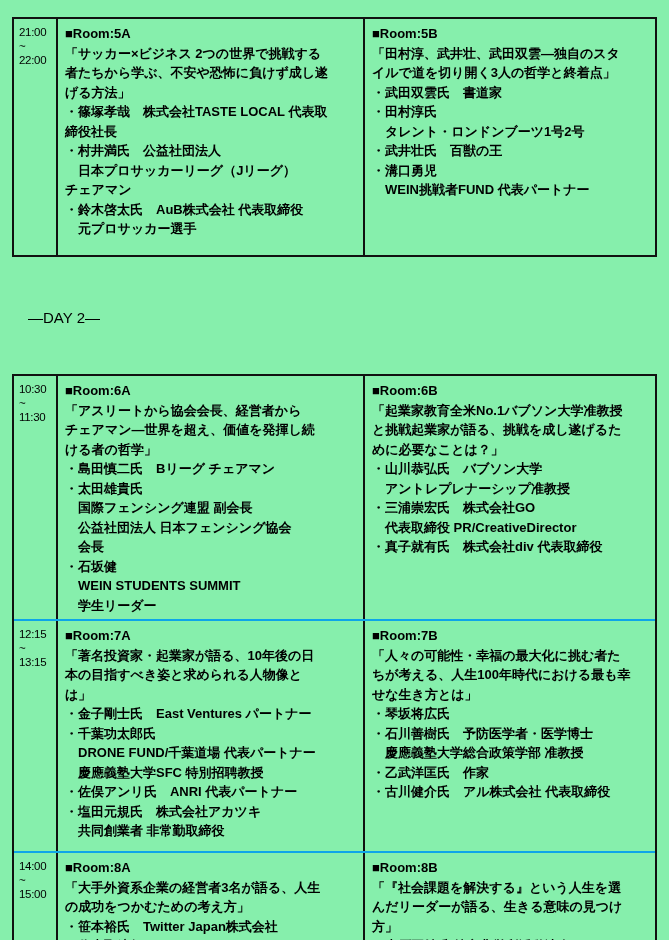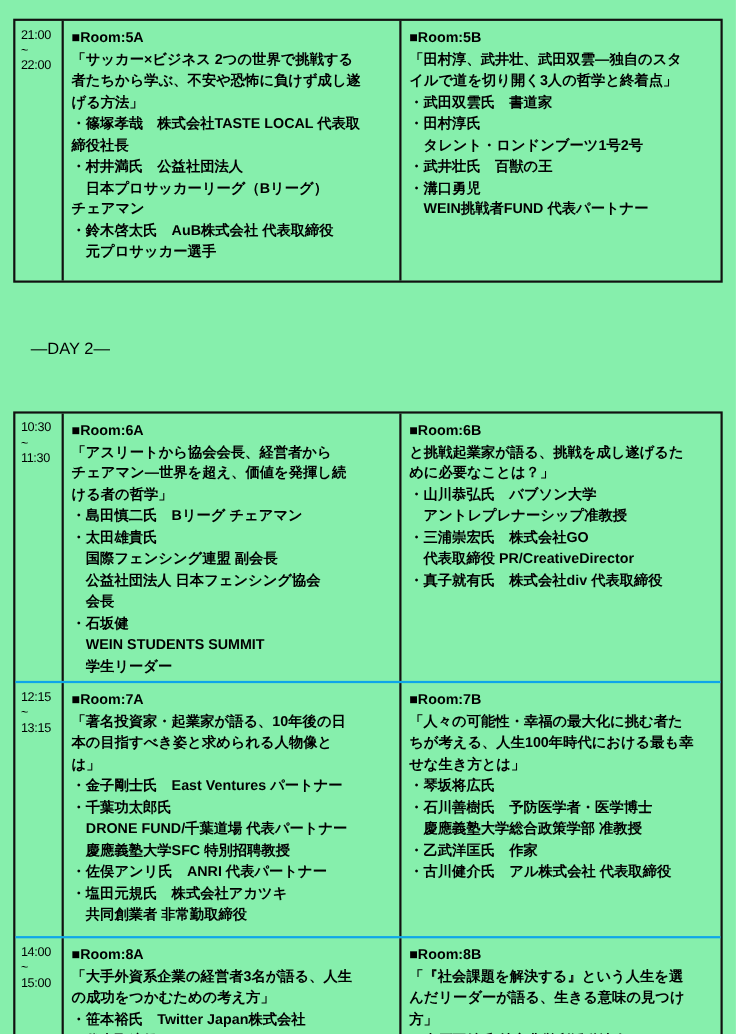--- a/index.html
+++ b/index.html
@@ -80,21 +80,21 @@
           <div class="time-line">22:00</div>
         </div>
         <div class="t-cell cell-a">
           <div class="s-line">■Room:5A</div>
           <div class="s-line">「サッカー×ビジネス 2つの世界で挑戦する</div>
           <div class="s-line">者たちから学ぶ、不安や恐怖に負けず成し遂</div>
           <div class="s-line">げる方法」</div>
           <div class="s-line">・篠塚孝哉　株式会社TASTE LOCAL 代表取</div>
           <div class="s-line">締役社長</div>
           <div class="s-line">・村井満氏　公益社団法人</div>
-          <div class="s-line">　日本プロサッカーリーグ（Bリーグ）</div>
+          <div class="s-line">　日本プロサッカーリーグ（Jリーグ）</div>
           <div class="s-line">チェアマン</div>
           <div class="s-line">・鈴木啓太氏　AuB株式会社 代表取締役</div>
           <div class="s-line">　元プロサッカー選手</div>
         </div>
         <div class="t-cell cell-b">
           <div class="s-line">■Room:5B</div>
           <div class="s-line">「田村淳、武井壮、武田双雲―独自のスタ</div>
           <div class="s-line">イルで道を切り開く3人の哲学と終着点」</div>
           <div class="s-line">・武田双雲氏　書道家</div>
           <div class="s-line">・田村淳氏</div>
@@ -124,20 +124,21 @@
           <div class="s-line">・太田雄貴氏</div>
           <div class="s-line">　国際フェンシング連盟 副会長</div>
           <div class="s-line">　公益社団法人 日本フェンシング協会</div>
           <div class="s-line">　会長</div>
           <div class="s-line">・石坂健</div>
           <div class="s-line">　WEIN STUDENTS SUMMIT</div>
           <div class="s-line">　学生リーダー</div>
         </div>
         <div class="t-cell cell-b">
           <div class="s-line">■Room:6B</div>
+          <div class="s-line">「起業家教育全米No.1バブソン大学准教授</div>
           <div class="s-line">と挑戦起業家が語る、挑戦を成し遂げるた</div>
           <div class="s-line">めに必要なことは？」</div>
           <div class="s-line">・山川恭弘氏　バブソン大学</div>
           <div class="s-line">　アントレプレナーシップ准教授</div>
           <div class="s-line">・三浦崇宏氏　株式会社GO</div>
           <div class="s-line">　代表取締役 PR/CreativeDirector</div>
           <div class="s-line">・真子就有氏　株式会社div 代表取締役</div>
         </div>
       </div>
       <div class="t-row">

